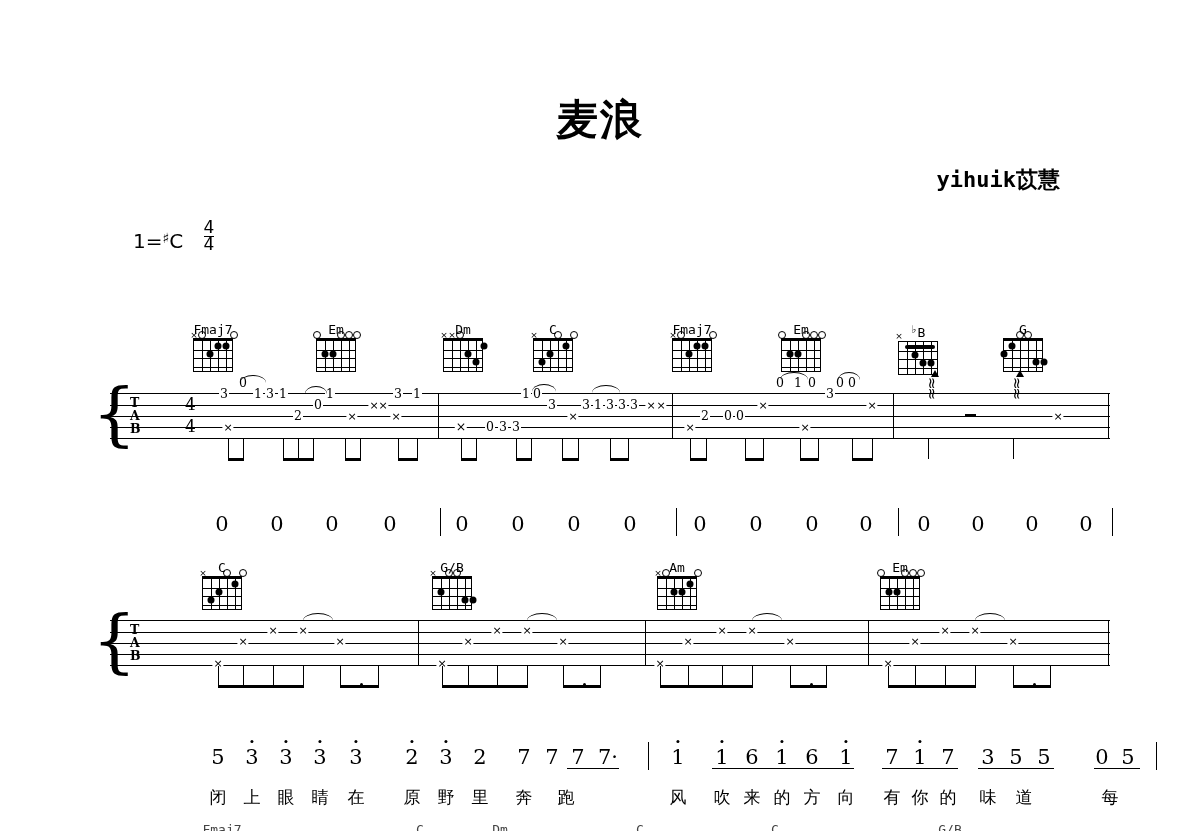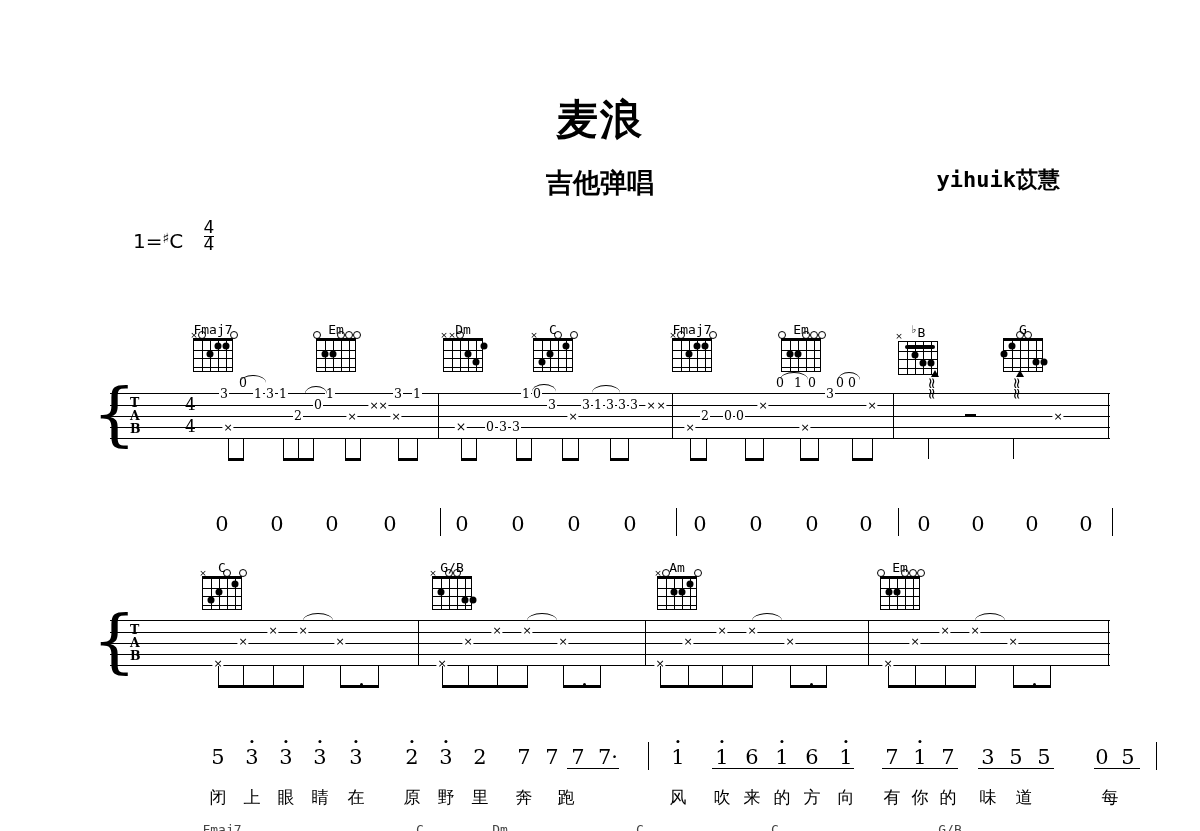--- a/index.html
+++ b/index.html
@@ -292,21 +292,20 @@
     color: #444;
     white-space: nowrap;
   }
 </style>
 </head>
 <body>
 
 <div class="sheet">
 
   <div class="title">麦浪</div>
-  <div class="subtitle">吉他弹唱</div>
   <div class="artist">yihuik苡慧</div>
 
   <div class="keyline">
     <span>1=</span><span class="sharp">♯</span><span>C</span>
     <span class="timesig">
       <span class="num">4</span>
       <span class="den">4</span>
     </span>
   </div>
 

